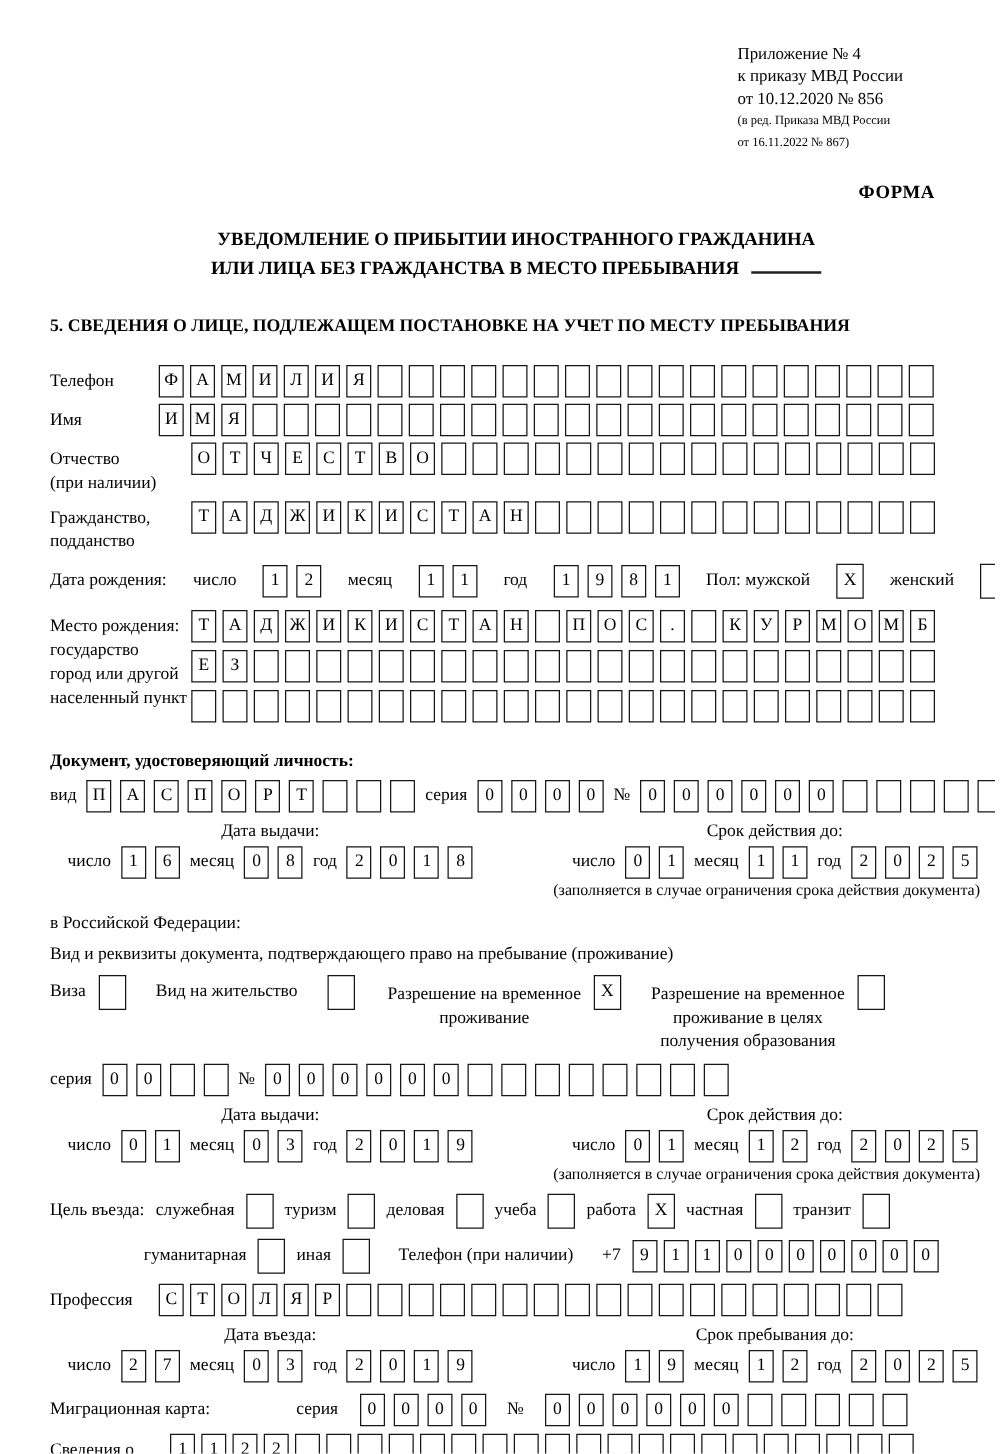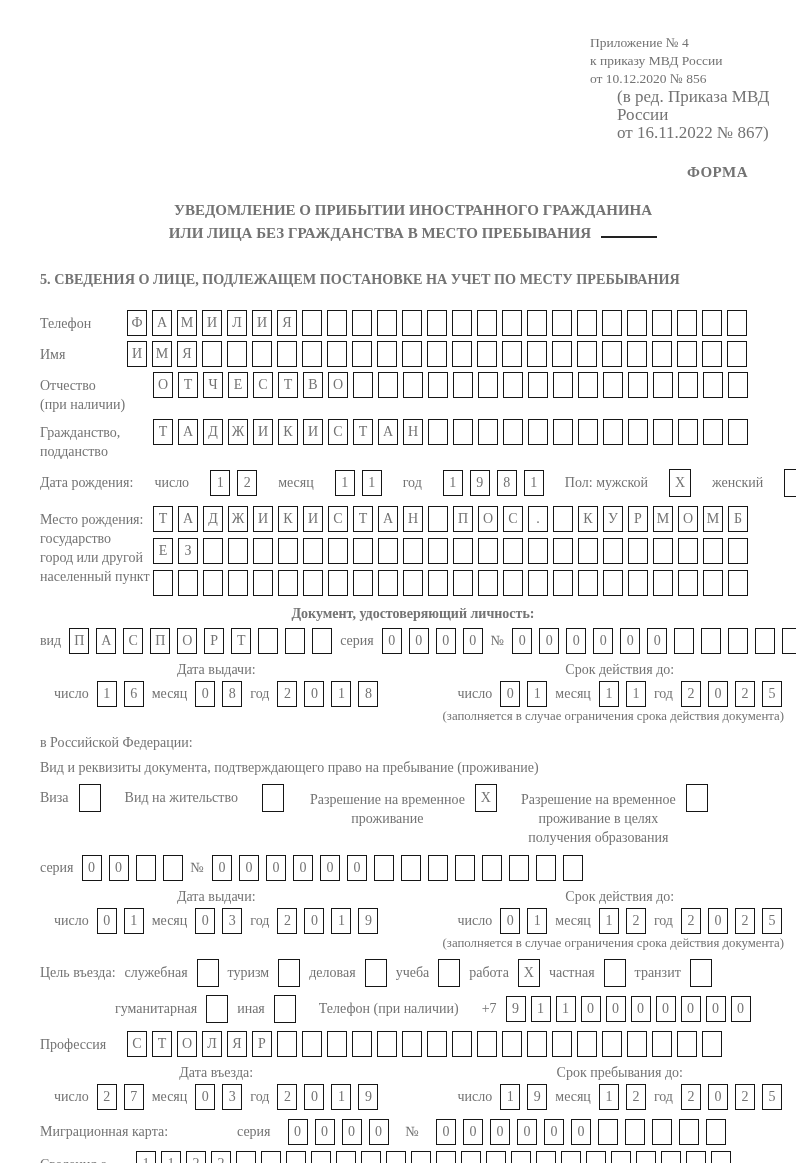--- a/index.html
+++ b/index.html
@@ -1,23 +1,23 @@
 <!DOCTYPE html>
 <html><head>
 <meta charset="utf-8">
 <style>
   * { margin:0; padding:0; box-sizing:border-box; }
   html,body { background:#ffffff; }
   .page {
-    width:796px; height:1163px; background:#fff; color:#737373;
+    width:796px; height:1163px; background:#fff; color:#000000;
     font-family:"Liberation Serif","DejaVu Serif",serif;
     font-size:14px; padding:34px 10px 0 40px; overflow:hidden; position:relative;
   }
   .hdr { margin-left:auto; width:196px; line-height:18px; font-size:13.5px; }
-  .hdr .sub { font-size:17px;margin-left:27px; }
+  .hdr .sub { font-size:10px; }
   .forma { text-align:right; padding-right:38px; font-weight:bold; font-size:15px; margin-top:22px; letter-spacing:.5px; }
   .title { text-align:center; font-weight:bold; font-size:15px; margin-top:18px; line-height:23px; }
   .blank-line { display:inline-block; width:56px; border-bottom:2px solid #222; height:14px; margin-left:10px; }
   .sect { font-weight:bold; font-size:14.2px; margin-top:26px; margin-bottom:22px; }
   .row { display:flex; align-items:flex-start; margin-bottom:5px; }
   .lbl { flex:0 0 auto; padding-top:4px; line-height:19px; }
   .w87 { width:87px; } .w113 { width:113px; } .w96 { width:96px; }
   .cells { display:inline-flex; gap:5px; flex:0 0 auto; }
   .cell {
     width:20px; height:26px; border:1.8px solid #161616;
@@ -34,21 +34,21 @@
   .dg-l { margin-left:14px; }
   .dg-r { margin-left:auto; margin-right:4px; }
   .dhead { text-align:center; margin-bottom:3px; }
   .limnote { text-align:right; font-size:12.8px; margin:2px 2px 8px 0; }
   .para { line-height:21px; margin-bottom:4px; }
   .cbrow { display:flex; align-items:flex-start; gap:10px; margin:6px 0 8px; }
   .cap { padding-top:6px; white-space:nowrap; }
   .capc { text-align:center; line-height:19px; padding-top:6px; }
   .purline { display:flex; align-items:center; gap:9px; margin-bottom:8px; }
   .indent75 { margin-left:75px; }
-  .dochead { text-align:center; font-weight:bold; margin:10px 0 6px; }
+  .dochead { text-align:left; font-weight:bold; margin:24px 0 6px; }
   .legal { display:flex; margin-top:4px; }
   .legal .lbl { line-height:20px; }
   .mt8 { margin-top:8px; }
 </style>
 </head>
 <body>
 
 <div class="page">
 
   <div class="hdr">

